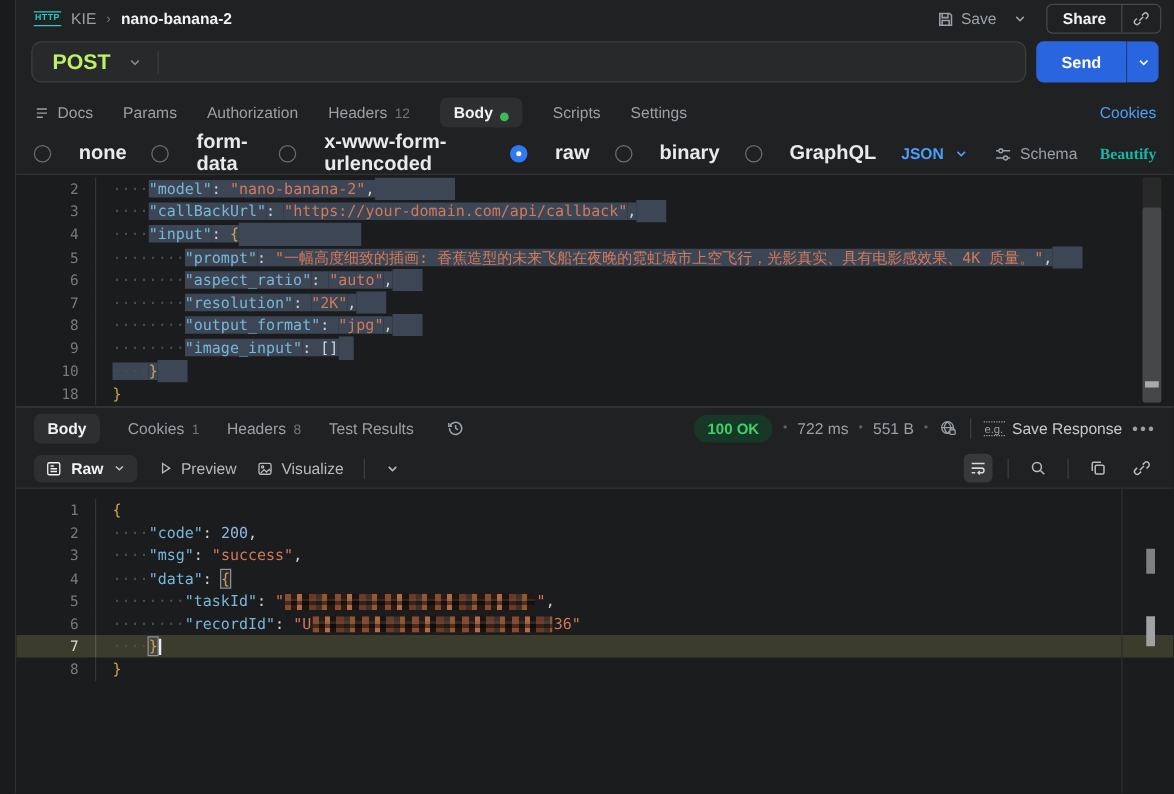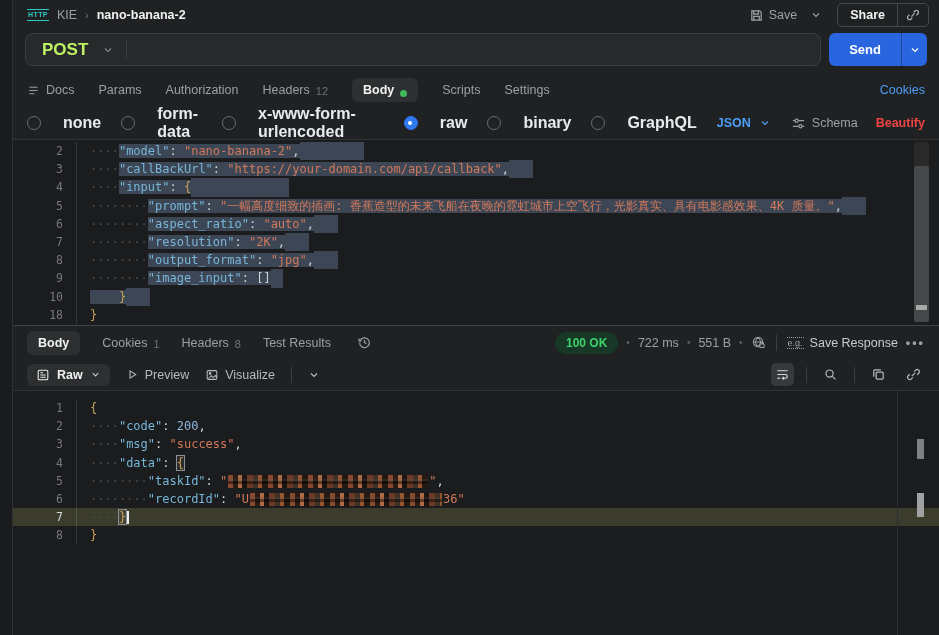--- a/index.html
+++ b/index.html
@@ -48,21 +48,21 @@
   
   .body-type-row { height:32px; display:flex; align-items:center; padding:0 14px; gap:20px; flex:none; }
   .radio-opt { display:flex; align-items:center; gap:7px; cursor:pointer; }
   .radio { width:14px; height:14px; border-radius:50%; border:1.5px solid #6a6d70; flex:none; }
   .radio.on { border-color:#3079f2; background:#3079f2; position:relative; }
   .radio.on::after { content:""; position:absolute; left:3.5px; top:3.5px; width:4px; height:4px; border-radius:50%; background:#fff; }
   .radio-label { color:#e8eaec; font-weight:bold; font-size:16px;padding-left:15px; }
   .json-dd { display:flex; align-items:center; gap:8px; color:#4d9ef7; font-weight:bold; cursor:pointer; }
   .bt-right { margin-left:auto; display:flex; align-items:center; gap:18px; }
   .schema-btn { display:flex; align-items:flex-start; gap:6px; color:#9aa0a6; cursor:pointer; }
-  .beautify-btn { color:#ef4444; font-weight:bold; cursor:pointer; }
+  .beautify-btn { color:#14b8a6; font-weight:bold; cursor:pointer;font-family:Liberation Serif, serif; }
 
   
   .editor { position:relative; background:#1b1c1d; border-top:1px solid #313335; overflow:hidden;
             font-family:"DejaVu Sans Mono", monospace; font-size:12px; }
   .req-editor { height:186px; flex:none; padding-top:2px; }
   .resp-editor { flex:1; padding-top:8px; }
   .code-line { display:flex; height:18.2px; line-height:18.2px; }
   .ln { width:64px; text-align:right; padding-right:13px; color:#77797c; flex:none; border-right:1px solid #333537; font-size:11.5px; }
   .lc { flex:1; white-space:pre; overflow:hidden; padding-left:13px; min-width:0; }
   .tk-key { color:#77b6d9; }

